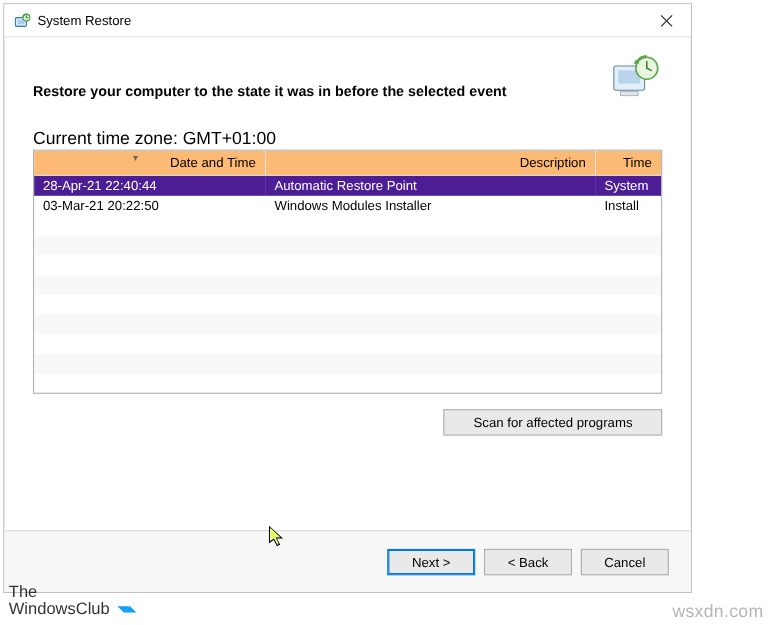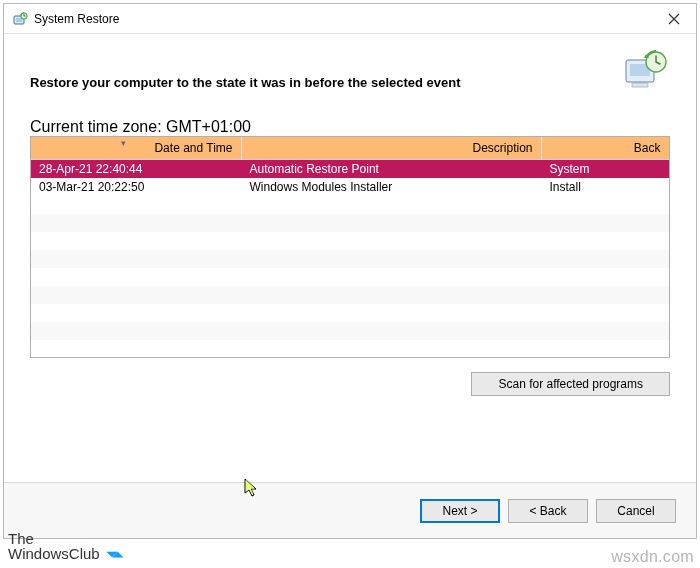--- a/index.html
+++ b/index.html
@@ -8,21 +8,21 @@
     font-family: "Segoe UI", Tahoma, sans-serif;
     font-size: 12px;
     background: #fff;
     width: 700px;
     height: 568px;
     position: relative;
     color: #000;
   }
   .window {
     border: 1px solid #bbb;
-    width: 694px;
+    width: 626px;
     height: 536px;
     margin: 3px;
     background: #fff;
     position: relative;
   }
   .titlebar {
     height: 30px;
     display: flex;
     align-items: center;
     padding: 0 0 0 8px;
@@ -93,21 +93,21 @@
     top: 1px;
     font-size: 9px;
     color: #666;
   }
   tbody td {
     padding: 2px 8px;
     height: 18px;
     border-right: 1px solid transparent;
   }
   tbody tr.selected td {
-    background: #be185d;
+    background: #4c1d95;
     color: #fff;
   }
   tbody tr.stripe td { background: #f8f8f8; }
   .col-date { width: 210px; }
   .col-desc { width: 300px; }
   .col-type { }
   .scan-row {
     display: flex;
     justify-content: flex-end;
     margin-top: 14px;
@@ -216,21 +216,21 @@
             <col class="col-desc">
             <col class="col-type">
           </colgroup>
         <thead>
           <tr>
             <th>
               <span>Date and Time</span>
               <span class="sort-chev">▾</span>
             </th>
             <th><span>Description</span></th>
-            <th><span>Back</span></th>
+            <th><span>Time</span></th>
           </tr>
         </thead>
         <tbody id="tbody">
         <tr class="selected">
               <td>28-Apr-21 22:40:44</td>
               <td>Automatic Restore Point</td>
               <td>System</td>
             </tr>
             <tr>
               <td>03-Mar-21 20:22:50</td>

